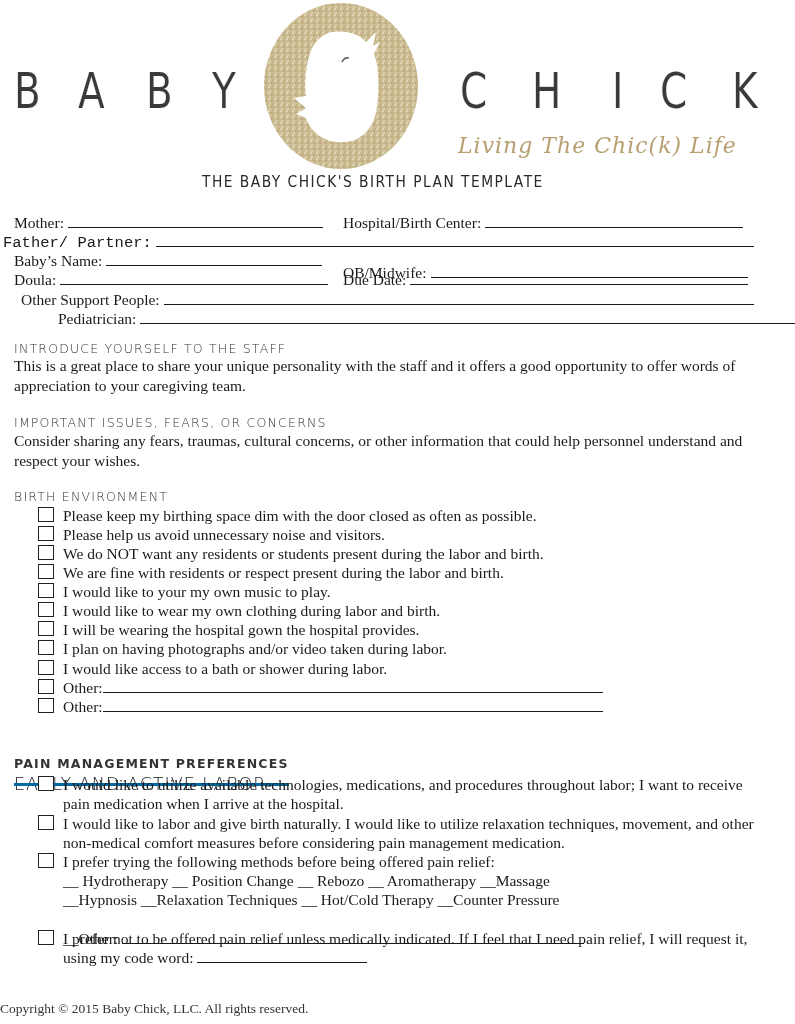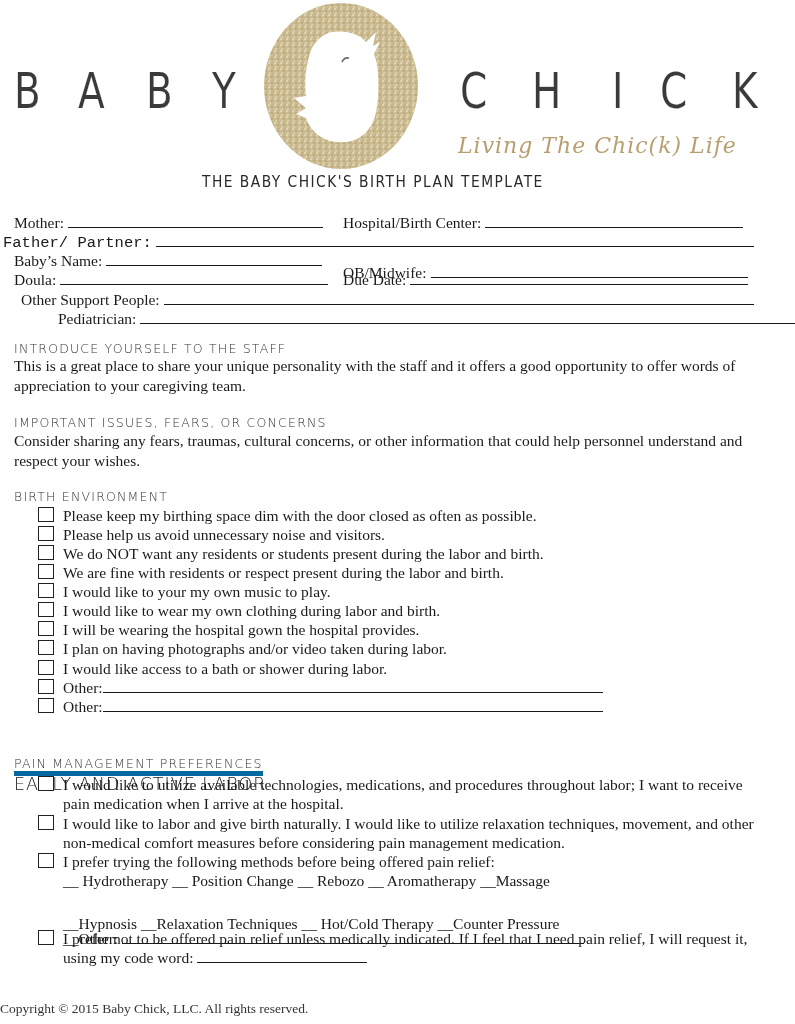--- a/index.html
+++ b/index.html
@@ -12,21 +12,21 @@
   .tagline { position: absolute; left: 458px; top: 133px; font-family: "DejaVu Serif", serif; font-style: italic; font-size: 22px; color: #b79f70; letter-spacing: 1px; }
   .doc-title { position: absolute; left: 202px; top: 173px; font-family: "DejaVu Sans", sans-serif; font-size: 15px; color: #2a2a2a; letter-spacing: 1.6px; transform: scaleX(0.92); transform-origin: left top; }
 
   
   .field-row { position: absolute; font-family: "Liberation Serif", serif; font-size: 15.5px; line-height: 19px; white-space: nowrap; }
   .field-line { display: inline-block; border-bottom: 1px solid #1a1a1a; height: 14px; vertical-align: baseline; margin-left: 4px; }
 
   
   .section-heading { position: absolute; left: 14px; font-family: "DejaVu Sans", sans-serif; font-size: 12.5px; color: #333; letter-spacing: 1.2px; font-weight: 300; }
   .section-heading.big { font-size: 17.5px; letter-spacing: 1px; color: #222; }
-  .section-heading.underlined { border-bottom: 5px solid #0369a1; padding-bottom: 0; font-size: 12.5px; }
+  .section-heading.underlined { border-bottom: 3px solid #0369a1; padding-bottom: 12px; font-size: 12.5px; font-weight: bold; }
   .para { position: absolute; left: 14px; width: 750px; font-family: "Liberation Serif", serif; font-size: 15.5px; line-height: 20px; }
 
   .check-item { position: absolute; left: 38px; font-family: "Liberation Serif", serif; font-size: 15.5px; line-height: 19px; white-space: nowrap; }
   .checkbox { position: absolute; left: 0; top: 1px; width: 16px; height: 15px; border: 1.2px solid #222; box-sizing: border-box; background: #fff; cursor: pointer; }
   .check-text { position: absolute; left: 25px; top: 0; }
   .check-item.wrap { white-space: normal; width: 705px; }
   .check-item.wrap .check-text { width: 700px; }
   .blank-line { display: inline-block; border-bottom: 1px solid #1a1a1a; height: 14px; vertical-align: baseline; }
 
   .sub-line { position: absolute; left: 63px; font-family: "Liberation Serif", serif; font-size: 15.5px; line-height: 19px; white-space: nowrap; }
@@ -171,21 +171,21 @@
   </div>
   <div class="check-item wrap" style="top:814px;">
     <span class="checkbox"></span>
     <span class="check-text">I would like to labor and give birth naturally. I would like to utilize relaxation techniques, movement, and other non-medical comfort measures before considering pain management medication.</span>
   </div>
   <div class="check-item" style="top:852px;">
     <span class="checkbox"></span>
     <span class="check-text">I prefer trying the following methods before being offered pain relief:</span>
   </div>
   <div class="sub-line" style="top:871px;">__ Hydrotherapy __ Position Change __ Rebozo __ Aromatherapy __Massage</div>
-  <div class="sub-line" style="top:890px;margin-top:24px;">__Hypnosis __Relaxation Techniques __ Hot/Cold Therapy __Counter Pressure</div>
+  <div class="sub-line" style="top:890px;">__Hypnosis __Relaxation Techniques __ Hot/Cold Therapy __Counter Pressure</div>
   <div class="sub-line" style="top:909px;margin-top:20px;">
     <span>__Other:</span>
     <span class="blank-line" style="width:462px;"></span>
   </div>
   <div class="check-item wrap" style="top:929px;">
     <span class="checkbox"></span>
     <span class="check-text"><span>I prefer not to be offered pain relief unless medically indicated. If I feel that I need pain relief, I will request it, using my code word:</span> <span class="blank-line" style="width:170px;"></span></span>
   </div>
 </div>
 

